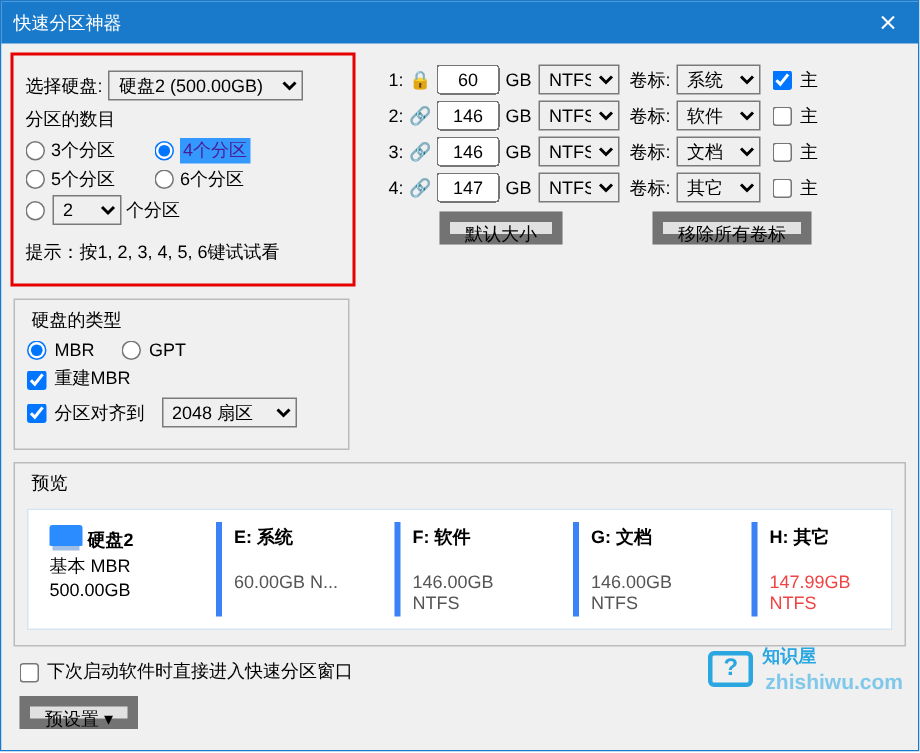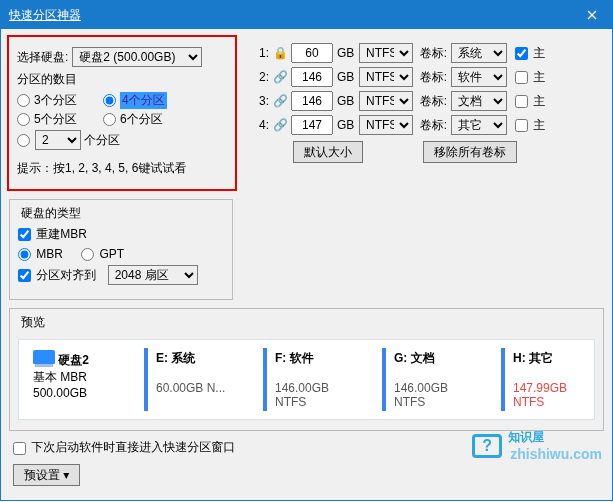--- a/index.html
+++ b/index.html
@@ -1,38 +1,38 @@
 <!DOCTYPE html>
 <html><head>
 <meta charset="utf-8">
 <style>
 * { box-sizing: border-box; font-family: "Microsoft YaHei", SimSun, sans-serif; font-size: 12px; }
 body { margin: 0; padding: 0; background: #fff; width: 613px; }
 .window { width: 613px; border: 1px solid #1979ca; }
-.titlebar { background: #1979ca; color: #fff; height: 28px; display: flex; align-items: center; padding: 0 8px; position: relative; text-decoration: underline; }
+.titlebar { background: #1979ca; color: #fff; height: 28px; display: flex; align-items: center; padding: 0 8px; position: relative; }
 .titlebar .close { position: absolute; right: 0; top: 0; width: 40px; height: 28px; display: flex; align-items: center; justify-content: center; color: #fff; }
 .body { padding: 6px; background: #f0f0f0; }
 .redbox { border: 2px solid #e60000; padding: 6px 8px 8px 8px; background: #f0f0f0; width: 230px; float: left; }
 .row { margin: 4px 0; display: flex; align-items: center; gap: 4px; }
 select, input[type=text] { height: 20px; border: 1px solid #7a7a7a; background: #fff; padding: 0 2px; }
 select { background: #efefef; }
 .partcount { display: flex; flex-wrap: wrap; gap: 2px 16px; }
 .partcount label { display: inline-flex; align-items: center; gap: 2px; min-width: 70px; }
 .hl { background: #3399ff; color: #4c1d95; padding: 0 2px; }
 .right-grid { margin-left: 244px; padding: 4px 6px; }
 .grow { display: flex; align-items: center; gap: 4px; margin: 4px 0; }
 .grow .num { width: 12px; text-align: right; }
 .lockicon { width: 14px; display: inline-block; text-align: center; color: #666; }
 .sizein { width: 42px; text-align: center; }
 .fslabel { width: 18px; }
 .fssel { width: 54px; }
 .vlab { width: 30px; text-align: right; }
 .vsel { width: 56px; }
 .btnrow { display: flex; gap: 60px; margin-top: 6px; margin-left: 36px; }
-button { height: 22px; padding: 0 10px; border: 1px solid #737373; background: #e1e1e1; }
+button { height: 22px; padding: 0 10px; border: 7px solid #737373; background: #e1e1e1; }
 .clear { clear: both; }
 .fieldset { border: 1px solid #bbb; margin: 8px 2px; padding: 6px 8px 10px 8px; width: 224px; }
 .fieldset .legend { margin-top: -14px; background: #f0f0f0; display: inline-block; padding: 0 3px; }
 .preview-fs { border: 1px solid #bbb; margin: 6px 2px 2px 2px; padding: 6px 8px 10px 8px; }
 .preview-fs .legend { margin-top: -14px; background: #f0f0f0; display: inline-block; padding: 0 3px; }
 .pvrow { display: flex; gap: 19px; margin-top: 8px; background: #fff; border: 1px solid #d6e4f0; padding: 8px 6px; }
 .pvcell { border-left: 4px solid #3b82f6; padding: 2px 8px; min-width: 100px; }
 .pvcell.first { border-left: none; width: 86px; }
 .diskicon { width: 22px; height: 14px; background: #2a8cff; border-radius: 2px 2px 1px 1px; display: inline-block; position: relative; }
 .diskicon::after { content:""; position:absolute; bottom:-3px; left:2px; width:18px; height:3px; background:#9fbfe8; }
@@ -140,26 +140,26 @@
         <div class="btnrow">
           <button>默认大小</button>
           <button>移除所有卷标</button>
         </div>
       </div>
     <div class="clear"></div>
 
     <div class="fieldset">
       <div class="legend">硬盘的类型</div>
       <div class="row">
-        <label><input type="checkbox" checked="" style=""> <span>重建MBR</span></label>
-      </div>
-      <div class="row">
         <label><input type="radio" name="dt" checked="" style=""> <span>MBR</span></label>
         &nbsp;&nbsp;&nbsp;
         <label><input type="radio" name="dt" style=""> <span>GPT</span></label>
+      </div>
+      <div class="row">
+        <label><input type="checkbox" checked="" style=""> <span>重建MBR</span></label>
       </div>
       <div class="row">
         <label><input type="checkbox" checked="" style=""> <span>分区对齐到</span></label>
         &nbsp;
         <select style="width:90px"><option>2048 扇区</option></select>
       </div>
     </div>
 
     <div class="preview-fs">
       <div class="legend">预览</div>

